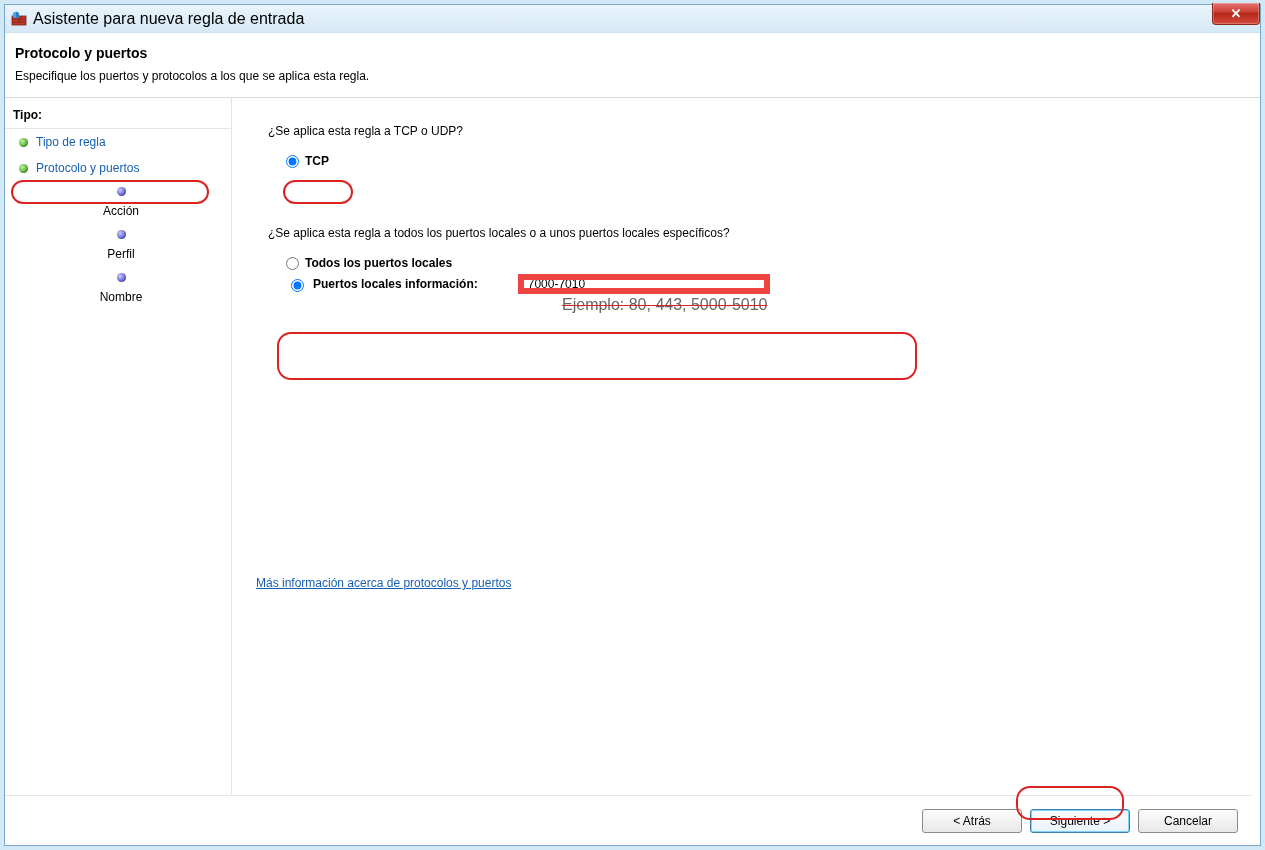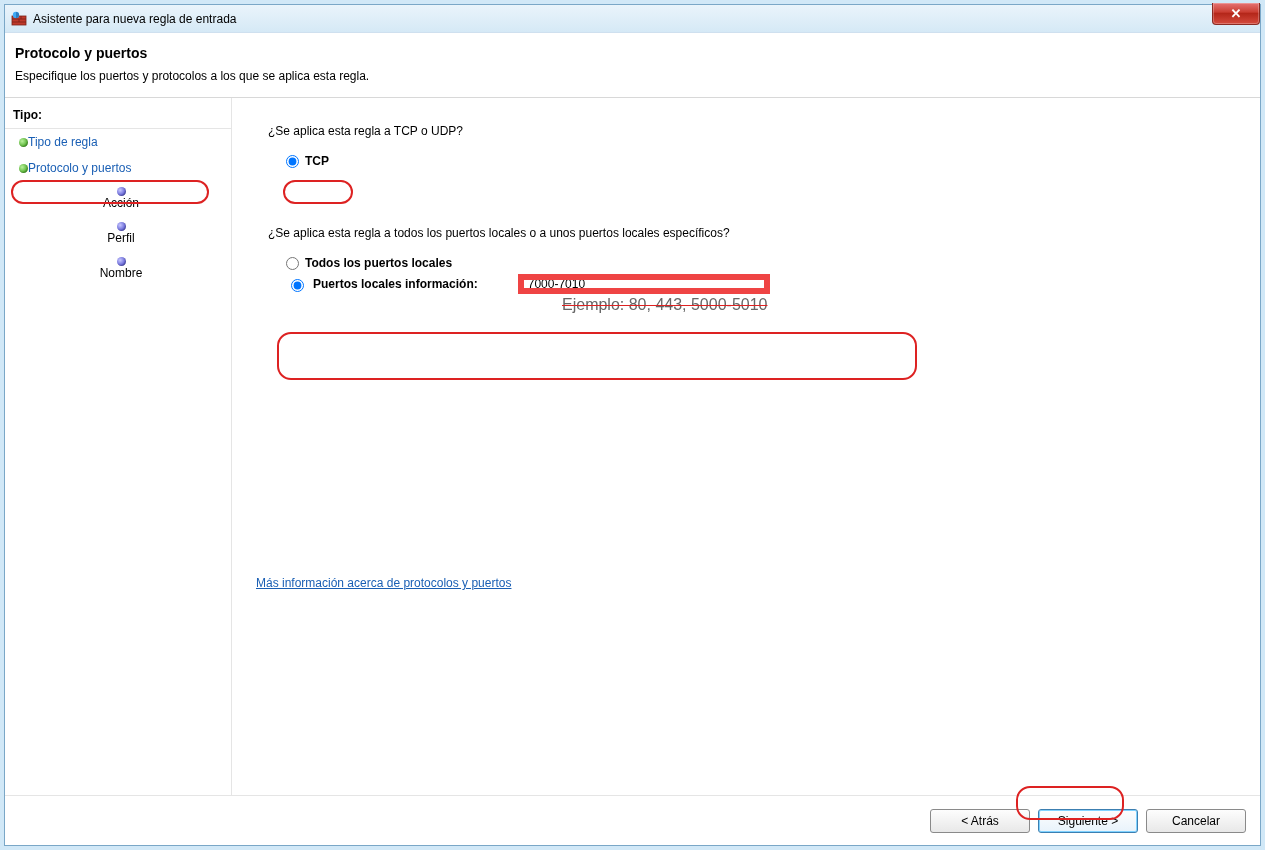--- a/index.html
+++ b/index.html
@@ -29,21 +29,21 @@
     display: flex;
     align-items: center;
     padding-left: 6px;
     position: relative;
   }
   .titlebar .icon {
     width: 16px; height: 16px;
     margin-right: 6px;
     display:flex;align-items:center;justify-content:center;
   }
-  .titlebar .title { font-size: 12px; color:#000; }
+  .titlebar .title { font-size: 16px; color:#000; }
   .close-btn {
     position: absolute;
     right: 0; top: -2px;
     width: 48px; height: 22px;
     background: linear-gradient(#e57373, #c93b2f 45%, #b22417 46%, #d44a3d);
     border: 1px solid #8a2a22;
     border-top:none;
     border-radius: 0 0 4px 4px;
     color: #fff;
     display:flex;align-items:center;justify-content:center;
@@ -74,21 +74,21 @@
   }
   .sidebar-title {
     font-weight: bold;
     padding: 4px 8px 6px 8px;
     border-bottom: 1px solid #e5e5e5;
     background:#fff;
   }
   .step {
     display:flex;
     align-items:center;
-    gap:0;
+    gap:8px;
     padding: 6px 8px 6px 14px;
     font-size:12px;
     cursor: pointer;
     position:relative;
   }
   .step.link { color:#1a5fb4; }
   .step.plain { color:#000;flex-direction:column; }
   .bullet {
     width:9px;height:9px;border-radius:50%;
     display:inline-block;
@@ -131,21 +131,21 @@
   .link-more {
     position:absolute;
     left:24px;
     top: 478px;
     color:#1a5fb4;
     text-decoration: underline;
     cursor:pointer;
   }
   .footer {
     position:absolute;
-    left:0;right:0;bottom:0;
+    left:0;right:8px;bottom:0;
     height:50px;
     border-top:1px solid #e5e5e5;
     display:flex;
     justify-content:flex-end;
     align-items:center;
     gap:8px;
     padding-right:14px;
     background:#fff;
   }
   .btn {

